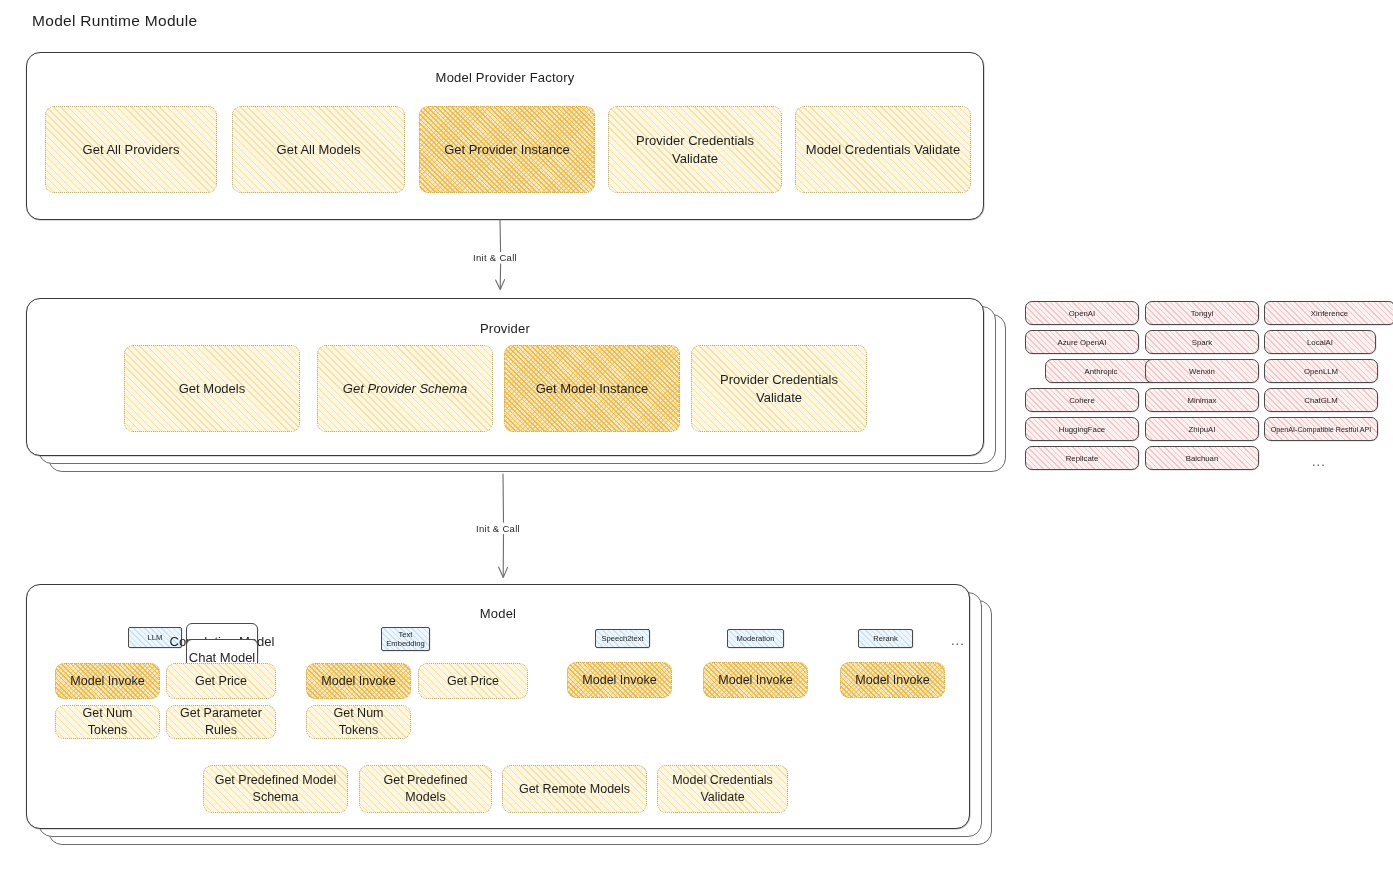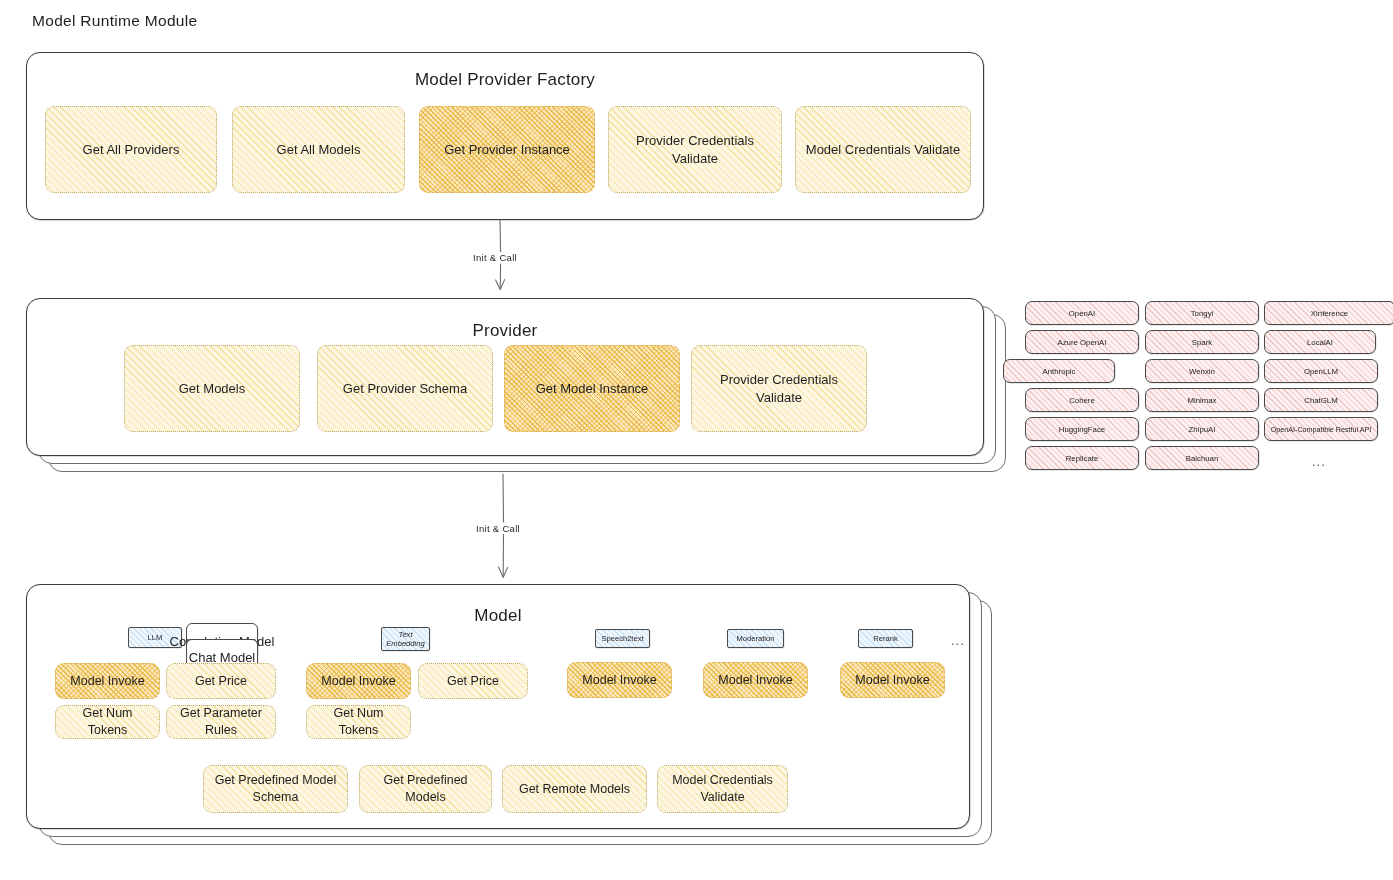--- a/index.html
+++ b/index.html
@@ -35,21 +35,21 @@
     background: #ffffff;
     border: 1.1px solid #6d6d6d;
     border-radius: 14px;
   }
 
   .panel-title {
     position: absolute;
     left: 0;
     right: 0;
     text-align: center;
-    font-size: 17px;
+    font-size: 13px;
     color: #1e1e1e;
     letter-spacing: 0.2px;
   }
 
   .page-title {
     position: absolute;
     font-size: 15.5px;
     color: #1e1e1e;
     letter-spacing: 0.3px;
   }
@@ -208,29 +208,29 @@
 <div class="arrow-label" style="left:470px; top:252px;">Init &amp; Call</div>
 
 <div class="panel-ghost sketch" style="left:48px; top:314px; width:958px; height:158px;"></div>
 <div class="panel-ghost sketch" style="left:38px; top:306px; width:958px; height:158px;"></div>
 <div class="panel sketch" style="left:26px; top:298px; width:958px; height:158px;">
   <div class="panel-title" style="top:22px;">Provider</div>
 </div>
 
 <div class="node" style="left:124px; top:345px; width:176px; height:87px;">Get Models</div>
 
-<div class="node" style="left:317px; top:345px; width:176px; height:87px;">Get Provider Schema</div>
+<div class="node" style="left:317px; top:345px; width:176px; height:87px;font-style:italic;">Get Provider Schema</div>
 
 <div class="node hl" style="left:504px; top:345px; width:176px; height:87px;">Get Model Instance</div>
 
 <div class="node" style="left:691px; top:345px; width:176px; height:87px;">Provider Credentials Validate</div>
 
 <div class="chip-pink" style="left:1025px; top:301px; width:114px; height:24px;">OpenAI</div>
 <div class="chip-pink" style="left:1025px; top:330px; width:114px; height:24px;">Azure OpenAI</div>
-<div class="chip-pink" style="left:1003px; top:359px; width:112px; height:24px;">Anthropic</div>
+<div class="chip-pink" style="left:1045px; top:359px; width:112px; height:24px;">Anthropic</div>
 <div class="chip-pink" style="left:1025px; top:388px; width:114px; height:24px;">Cohere</div>
 <div class="chip-pink" style="left:1025px; top:417px; width:114px; height:24px;">HuggingFace</div>
 <div class="chip-pink" style="left:1025px; top:446px; width:114px; height:24px;">Replicate</div>
 
 <div class="chip-pink" style="left:1145px; top:301px; width:114px; height:24px;">Tongyi</div>
 <div class="chip-pink" style="left:1145px; top:330px; width:114px; height:24px;">Spark</div>
 <div class="chip-pink" style="left:1145px; top:359px; width:114px; height:24px;">Wenxin</div>
 <div class="chip-pink" style="left:1145px; top:388px; width:114px; height:24px;">Minimax</div>
 <div class="chip-pink" style="left:1145px; top:417px; width:114px; height:24px;">ZhipuAI</div>
 <div class="chip-pink" style="left:1145px; top:446px; width:114px; height:24px;">Baichuan</div>
@@ -256,21 +256,21 @@
 
 <div class="badge-blue" style="left:128px; top:627px; width:54px; height:21px;">LLM</div>
 <div class="badge-plain" style="left:186px; top:623px; width:72px; height:15px;">Completion Model</div>
 <div class="badge-plain" style="left:186px; top:639px; width:72px; height:15px;">Chat Model</div>
 
 <div class="node hl small" style="left:55px; top:663px; width:105px; height:36px;">Model Invoke</div>
 <div class="node small" style="left:166px; top:663px; width:110px; height:36px;">Get Price</div>
 <div class="node small" style="left:55px; top:705px; width:105px; height:34px;">Get Num Tokens</div>
 <div class="node small" style="left:166px; top:705px; width:110px; height:34px;">Get Parameter Rules</div>
 
-<div class="badge-blue" style="left:381px; top:627px; width:49px; height:24px;font-style:italic;">Text Embedding</div>
+<div class="badge-blue" style="left:381px; top:627px; width:49px; height:24px;">Text Embedding</div>
 
 <div class="node hl small" style="left:306px; top:663px; width:105px; height:36px;">Model Invoke</div>
 <div class="node small" style="left:418px; top:663px; width:110px; height:36px;">Get Price</div>
 <div class="node small" style="left:306px; top:705px; width:105px; height:34px;">Get Num Tokens</div>
 
 <div class="badge-blue" style="left:595px; top:629px; width:55px; height:19px;">Speech2text</div>
 <div class="node hl small" style="left:567px; top:662px; width:105px; height:36px;">Model Invoke</div>
 
 <div class="badge-blue" style="left:727px; top:629px; width:57px; height:19px;">Moderation</div>
 <div class="node hl small" style="left:703px; top:662px; width:105px; height:36px;">Model Invoke</div>

